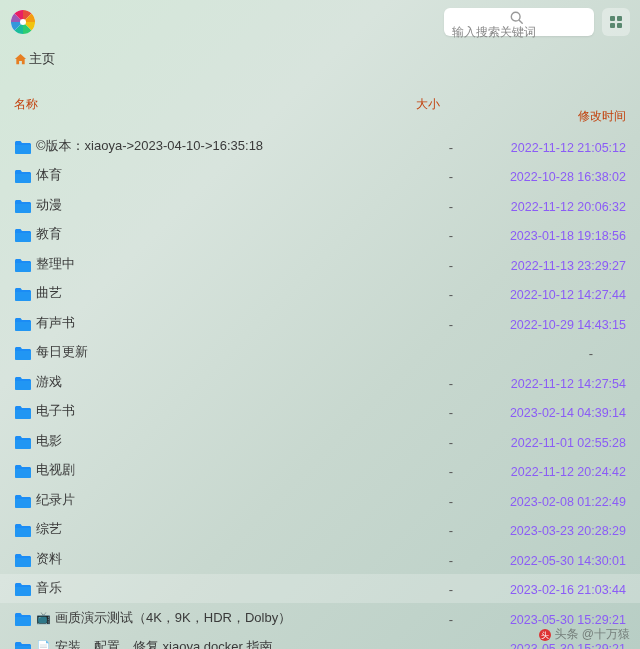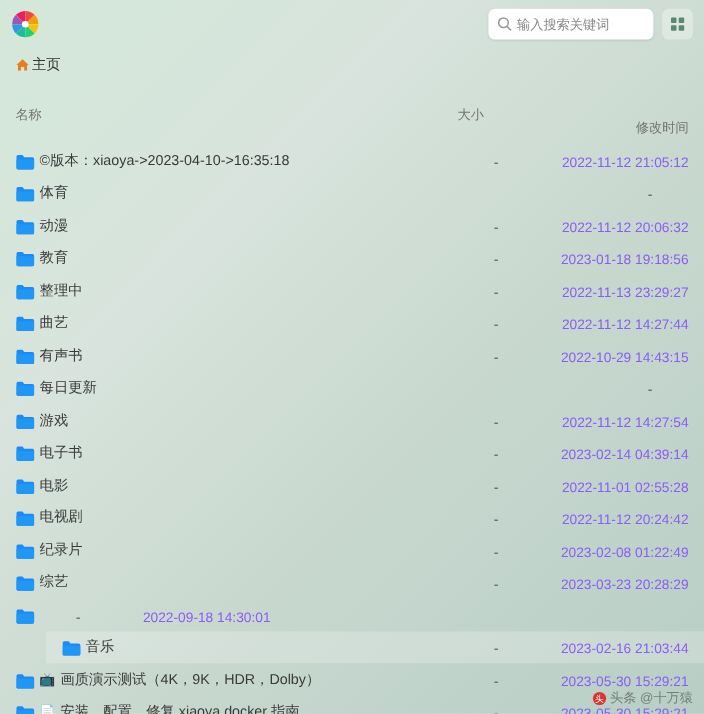--- a/index.html
+++ b/index.html
@@ -14,47 +14,48 @@
   display: flex; align-items: center; justify-content: space-between;
   padding: 6px 10px; height: 44px;
 }
 .logo { width: 26px; height: 26px; }
 .topbar-right { display: flex; align-items: center; gap: 8px; }
 .search-box {
   display: flex; align-items: center;
   background: #fff; border-radius: 6px;
   padding: 3px 8px; width: 150px; height: 28px;
   box-shadow: 0 1px 2px rgba(0,0,0,0.08);
+  flex-direction: column;
 }
 .search-box svg { flex-shrink: 0; margin-right: 4px; }
 .search-box input {
   border: none; outline: none; font-size: 12px; width: 100%;
   background: transparent; color: #555;
 }
 .search-box input::placeholder { color: #888; }
 .grid-btn {
   width: 28px; height: 28px; background: rgba(255,255,255,0.35);
   border-radius: 6px; display: flex; align-items: center; justify-content: center;
   cursor: pointer;
 }
 .breadcrumb { padding: 6px 14px 10px; font-size: 13px; display: flex; align-items: center; gap: 2px; }
 .breadcrumb a { color: #333; text-decoration: none; cursor: pointer; }
 .hdr-row {
   display: flex; align-items: center; padding: 6px 14px;
-  font-size: 12px; color: #737373;
+  font-size: 12px; color: #c2410c;
 }
 .hdr-name { flex: 1; }
 .hdr-size { width: 70px; }
 .hdr-time { width: 140px; text-align: right; margin-top: 24px; }
 .list { }
 .row {
   display: flex; align-items: flex-end; padding: 6px 14px;
   height: 29.5px; cursor: pointer;
 }
-.row:hover, .row.sel { background: rgba(255,255,255,0.22); margin-left: 42px; }
+.row:hover, .row.sel { background: rgba(255,255,255,0.22); }
 .icon-cell { width: 22px; display: flex; align-items: center; }
 .folder-svg { width: 18px; height: 15px; }
 .name-cell { flex: 1; display: flex; align-items: center; gap: 4px; white-space: nowrap; overflow: hidden; }
 .size-cell { width: 70px; text-align: center; color: #555; }
 .time-cell { width: 140px; text-align: right; font-size: 12.5px; color: #8b5cf6; white-space: nowrap; }
 .emoji { font-size: 12px; }
 .watermark {
   position: absolute; bottom: 6px; right: 10px;
   font-size: 12px; color: rgba(60,60,60,0.55);
   display: flex; align-items: center; gap: 2px;
@@ -128,20 +129,21 @@
       <div class="icon-cell">
         <svg class="folder-svg" viewBox="0 0 18 15">
           <path d="M1 2.5 C1 1.7 1.7 1 2.5 1 L6.5 1 L8 3 L15.5 3 C16.3 3 17 3.7 17 4.5 L17 12.5 C17 13.3 16.3 14 15.5 14 L2.5 14 C1.7 14 1 13.3 1 12.5 Z" fill="#1b8cf5"></path>
           <path d="M1 5 L17 5 L17 12.5 C17 13.3 16.3 14 15.5 14 L2.5 14 C1.7 14 1 13.3 1 12.5 Z" fill="#2196f3"></path>
         </svg>
       </div>
       <div class="name-cell">
         <span>体育</span>
       </div>
       <div class="size-cell">-</div>
+      <div class="time-cell">2022-10-28 16:38:02</div>
     </div>
     <div class="row">
       <div class="icon-cell">
         <svg class="folder-svg" viewBox="0 0 18 15">
           <path d="M1 2.5 C1 1.7 1.7 1 2.5 1 L6.5 1 L8 3 L15.5 3 C16.3 3 17 3.7 17 4.5 L17 12.5 C17 13.3 16.3 14 15.5 14 L2.5 14 C1.7 14 1 13.3 1 12.5 Z" fill="#1b8cf5"></path>
           <path d="M1 5 L17 5 L17 12.5 C17 13.3 16.3 14 15.5 14 L2.5 14 C1.7 14 1 13.3 1 12.5 Z" fill="#2196f3"></path>
         </svg>
       </div>
       <div class="name-cell">
         <span>动漫</span>
@@ -179,21 +181,21 @@
       <div class="icon-cell">
         <svg class="folder-svg" viewBox="0 0 18 15">
           <path d="M1 2.5 C1 1.7 1.7 1 2.5 1 L6.5 1 L8 3 L15.5 3 C16.3 3 17 3.7 17 4.5 L17 12.5 C17 13.3 16.3 14 15.5 14 L2.5 14 C1.7 14 1 13.3 1 12.5 Z" fill="#1b8cf5"></path>
           <path d="M1 5 L17 5 L17 12.5 C17 13.3 16.3 14 15.5 14 L2.5 14 C1.7 14 1 13.3 1 12.5 Z" fill="#2196f3"></path>
         </svg>
       </div>
       <div class="name-cell">
         <span>曲艺</span>
       </div>
       <div class="size-cell">-</div>
-      <div class="time-cell">2022-11-12 14:27:44</div>
+      <div class="time-cell">2022-10-12 14:27:44</div>
     </div>
     <div class="row">
       <div class="icon-cell">
         <svg class="folder-svg" viewBox="0 0 18 15">
           <path d="M1 2.5 C1 1.7 1.7 1 2.5 1 L6.5 1 L8 3 L15.5 3 C16.3 3 17 3.7 17 4.5 L17 12.5 C17 13.3 16.3 14 15.5 14 L2.5 14 C1.7 14 1 13.3 1 12.5 Z" fill="#1b8cf5"></path>
           <path d="M1 5 L17 5 L17 12.5 C17 13.3 16.3 14 15.5 14 L2.5 14 C1.7 14 1 13.3 1 12.5 Z" fill="#2196f3"></path>
         </svg>
       </div>
       <div class="name-cell">
         <span>有声书</span>
@@ -291,22 +293,25 @@
       <div class="size-cell">-</div>
       <div class="time-cell">2023-03-23 20:28:29</div>
     </div>
     <div class="row">
       <div class="icon-cell">
         <svg class="folder-svg" viewBox="0 0 18 15">
           <path d="M1 2.5 C1 1.7 1.7 1 2.5 1 L6.5 1 L8 3 L15.5 3 C16.3 3 17 3.7 17 4.5 L17 12.5 C17 13.3 16.3 14 15.5 14 L2.5 14 C1.7 14 1 13.3 1 12.5 Z" fill="#1b8cf5"></path>
           <path d="M1 5 L17 5 L17 12.5 C17 13.3 16.3 14 15.5 14 L2.5 14 C1.7 14 1 13.3 1 12.5 Z" fill="#2196f3"></path>
         </svg>
       </div>
-      <div class="size-cell">-</div>
-      <div class="time-cell">2022-09-18 14:30:01</div>
+      <div class="name-cell">
+        <span>资料</span>
+      </div>
+      <div class="size-cell">-</div>
+      <div class="time-cell">2022-05-30 14:30:01</div>
     </div>
     <div class="row sel">
       <div class="icon-cell">
         <svg class="folder-svg" viewBox="0 0 18 15">
           <path d="M1 2.5 C1 1.7 1.7 1 2.5 1 L6.5 1 L8 3 L15.5 3 C16.3 3 17 3.7 17 4.5 L17 12.5 C17 13.3 16.3 14 15.5 14 L2.5 14 C1.7 14 1 13.3 1 12.5 Z" fill="#1b8cf5"></path>
           <path d="M1 5 L17 5 L17 12.5 C17 13.3 16.3 14 15.5 14 L2.5 14 C1.7 14 1 13.3 1 12.5 Z" fill="#2196f3"></path>
         </svg>
       </div>
       <div class="name-cell">
         <span>音乐</span>

